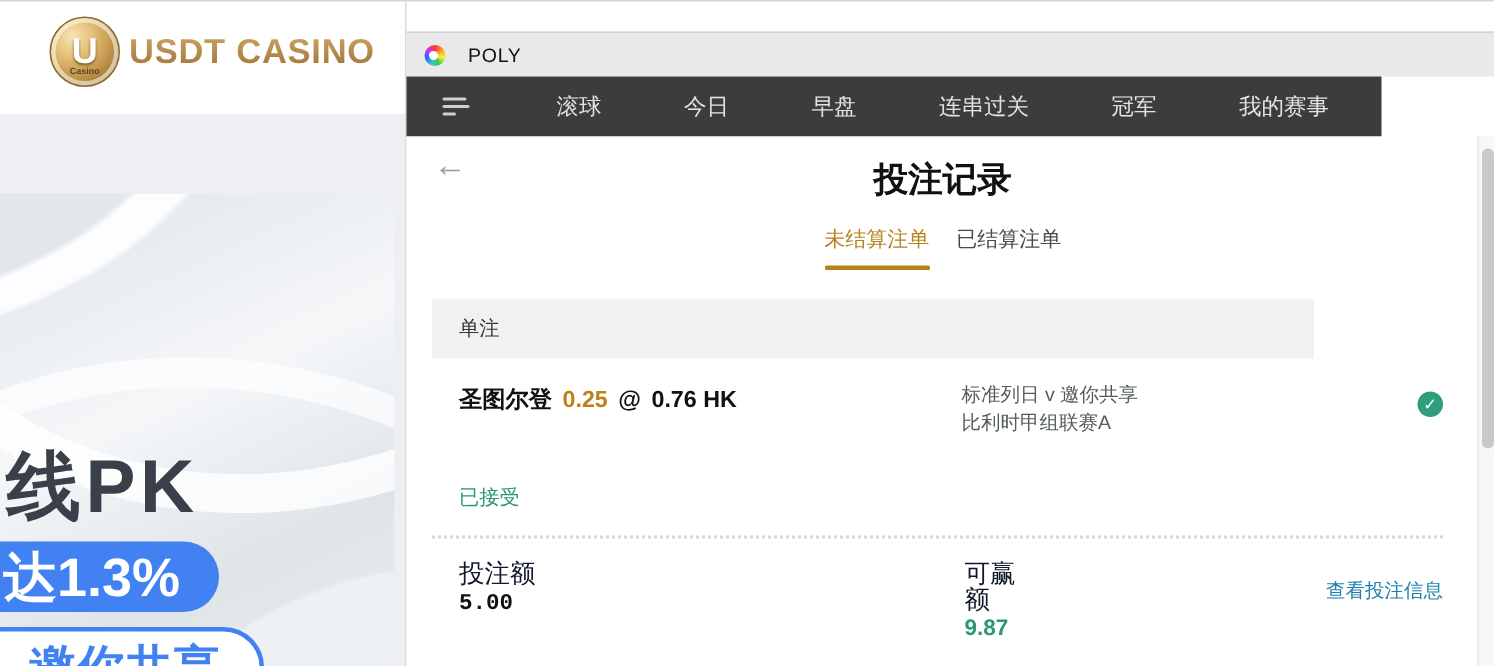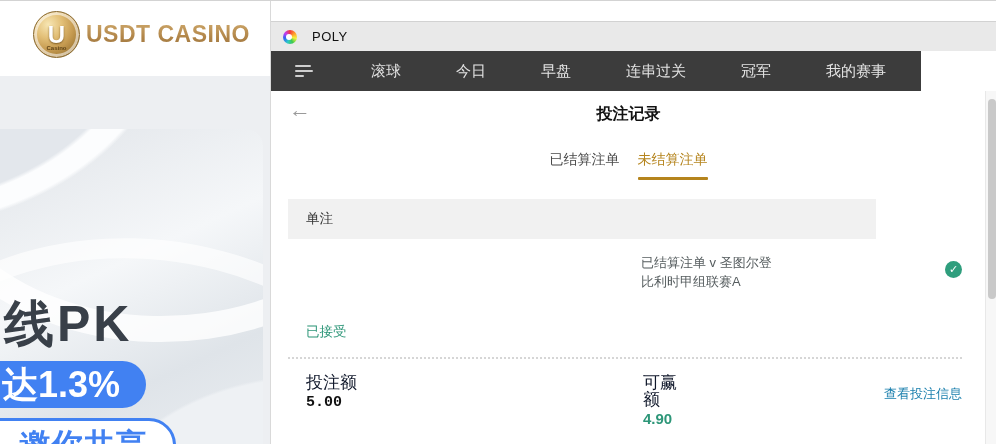--- a/index.html
+++ b/index.html
@@ -51,21 +51,21 @@
 
   .navbar { position:absolute; left:0; top:50px; width:650px; height:40px; background:#3c3c3c;
     display:flex; align-items:center; padding-left:24px;gap:28px; }
   .sort-icon { display:flex; flex-direction:column; gap:3px; margin-right:30px; cursor:pointer; }
   .sort-icon i { display:block; height:2px; background:#cfcfcf; border-radius:1px; }
   .sort-icon i:nth-child(1){ width:16px; } .sort-icon i:nth-child(2){ width:18px; } .sort-icon i:nth-child(3){ width:9px; }
   .nav-item { color:#e3e3e3; font-size:15px; margin-right:27px; white-space:nowrap; cursor:pointer; }
 
   .content { position:absolute; left:0; top:90px; width:715px; height:354px; background:#fff; }
   .back-arrow { position:absolute; left:18px; top:8px; font-size:22px; color:#9a9a9a; cursor:pointer; line-height:1; }
-  .page-title { position:absolute; left:0; top:13px; width:100%; text-align:center; font-size:16px; font-weight:bold; color:#111; }
+  .page-title { position:absolute; left:0; top:13px; width:100%; text-align:center; font-size:23px; font-weight:bold; color:#111; }
   .tabs { position:absolute; left:0; top:60px; width:100%; display:flex; justify-content:center; gap:18px; }
   .tab { font-size:14px; cursor:pointer; }
   .tab.active { color:#b5841d; }
   .tab.active::after { content:""; display:block; height:3px; background:#b5841d; margin-top:8px; border-radius:1px; }
   .tab.inactive { color:#4a4a4a; }
 
   .section-band { position:absolute; left:17px; top:108px; width:588px; height:40px; background:#f1f1f1;
     line-height:40px; padding-left:18px; font-size:13.5px; color:#333; }
 
   .bet-main { position:absolute; left:35px; top:165px; font-size:15.5px; font-weight:bold; color:#111; white-space:nowrap; }
@@ -126,45 +126,48 @@
     <span class="nav-item">连串过关</span>
     <span class="nav-item">冠军</span>
     <span class="nav-item">我的赛事</span>
   </div>
 
   <div class="content">
     <span class="back-arrow">←</span>
     <div class="page-title">投注记录</div>
 
     <div class="tabs">
+      <div class="tab active">未结算注单</div>
       <div class="tab inactive">已结算注单</div>
-      <div class="tab active">未结算注单</div>
     </div>
 
     <div class="section-band">单注</div>
 
+    <div class="bet-main">
+      <span>圣图尔登</span><span class="hcap">0.25</span><span class="at">@</span><span>0.76 HK</span>
+    </div>
 
     <div class="bet-details">
-      <div>已结算注单 v 圣图尔登</div>
+      <div>标准列日 v 邀你共享</div>
       <div>比利时甲组联赛A</div>
     </div>
 
     <div class="check-badge">✓</div>
 
     <div class="bet-status">已接受</div>
     <div class="dotted-divider"></div>
 
     <div class="stake-block">
       <div class="field-label">投注额</div>
       <div class="stake-value">5.00</div>
     </div>
 
     <div class="win-block">
       <div class="field-label">可赢额</div>
-      <div class="win-value">4.90</div>
+      <div class="win-value">9.87</div>
     </div>
 
     <div class="bet-link">查看投注信息</div>
   </div>
 
   <div class="scrollbar">
     <div class="scroll-thumb"></div>
   </div>
 </div>
 

